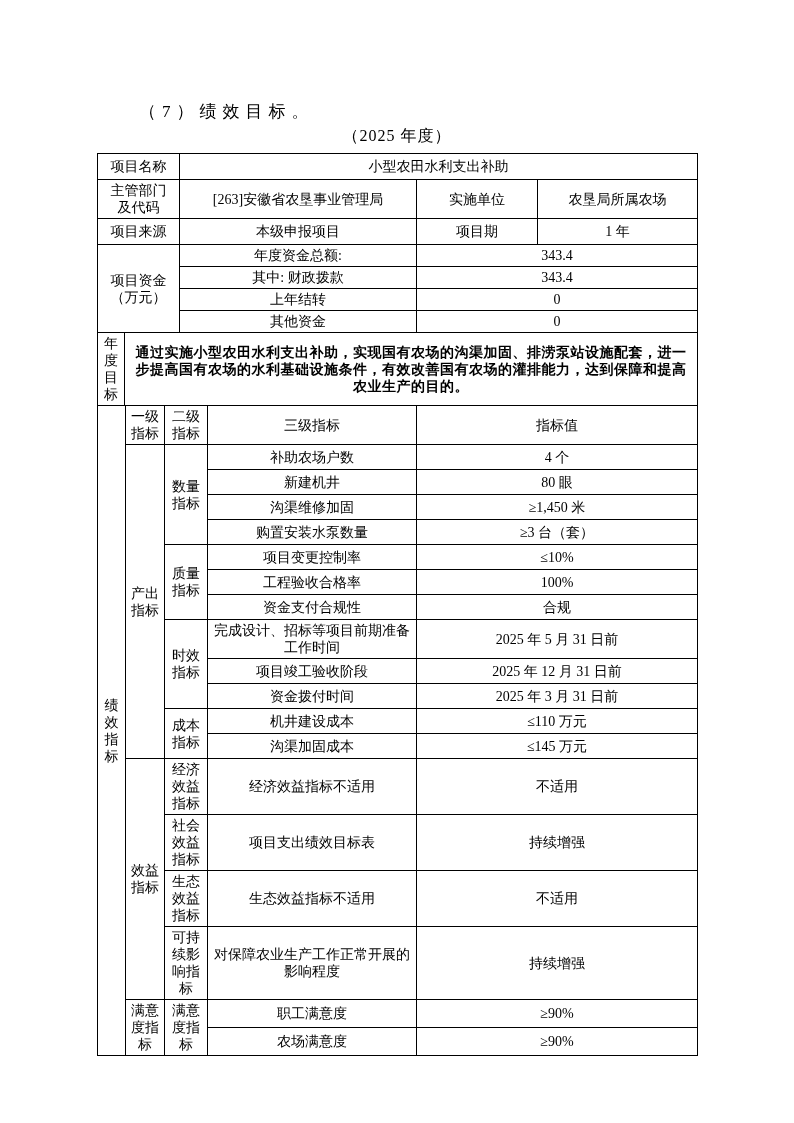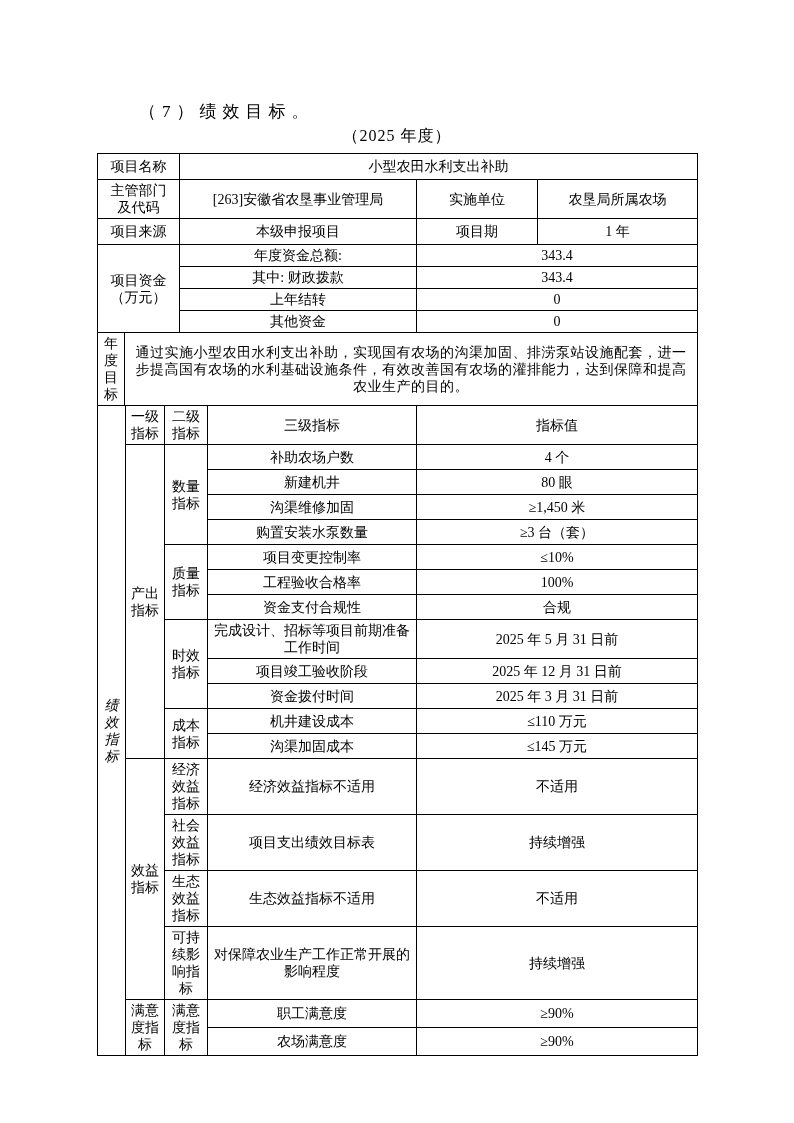--- a/index.html
+++ b/index.html
@@ -34,27 +34,27 @@
   tr.r-name  { height:26px; }
   tr.r-dept  { height:36px; }
   tr.r-src   { height:26px; }
   tr.r-fund  { height:21px; }
   td.fund-n1 { text-align:left; padding-left:12px; }
   td.fund-n2 { text-align:left; padding-left:28px; }
 
   
   tr.r-goal  { height:70px; }
   td.goal-label { line-height:16px; padding:2px 1px;margin-top:30px; }
-  td.goal-text  { text-align:justify; padding:6px 10px; line-height:22px; letter-spacing:0.5px; }
+  td.goal-text  { text-align:justify; padding:6px 10px; line-height:22px; letter-spacing:0.5px;font-weight:bold; }
 
   
   table.ind tr { height:25px; }
   tr.r-head { height:34px; }
   td.hd  { line-height:16px; padding:2px 2px; }
-  td.corner-cell { line-height:20px; padding:2px 1px;font-style:italic; }
+  td.corner-cell { line-height:20px; padding:2px 1px; }
   td.lv1-cell { line-height:16px; padding:2px 2px;margin-left:48px; }
   td.lv2-cell { line-height:14px; padding:2px 2px; }
   td.name-cell { text-align:left; padding:2px 4px 2px 6px; line-height:19px; }
   td.val-cell  { text-align:center; }
 </style>
 </head>
 <body>
 
 <div class="page">
   <div class="content">

